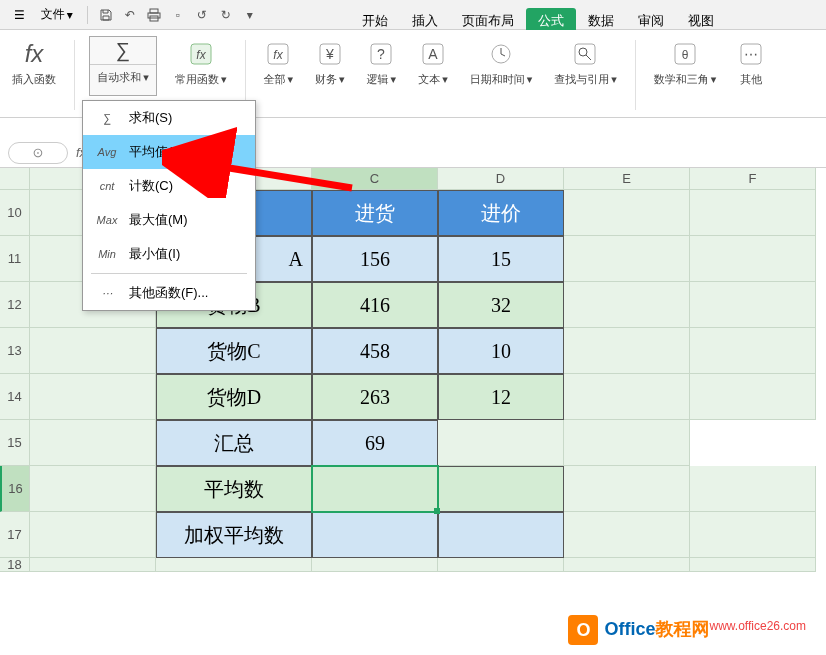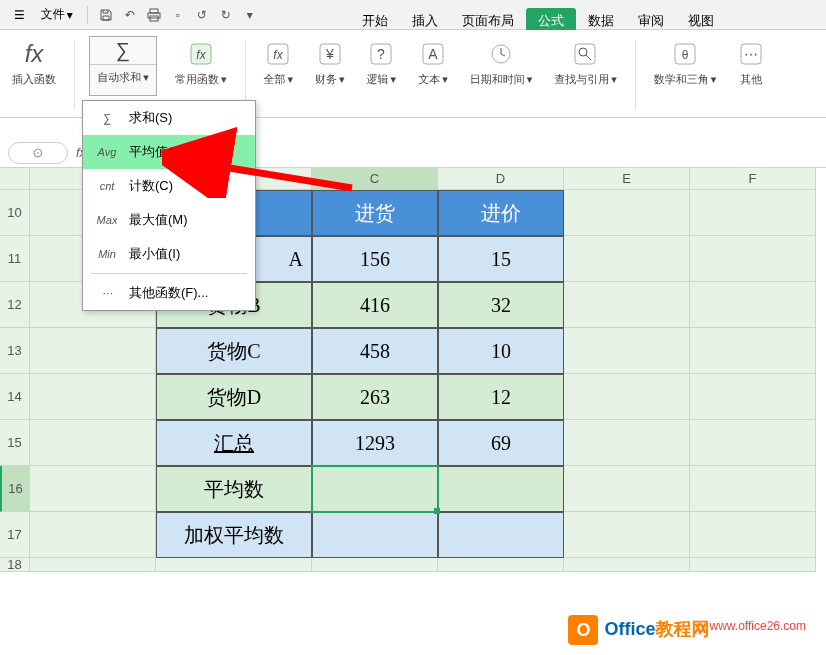--- a/index.html
+++ b/index.html
@@ -17,21 +17,21 @@
     .ribbon { height: 88px; background: #fff; border-bottom: 1px solid #d0d0d0; display: flex; align-items: flex-start; padding: 6px 8px; gap: 14px; position: relative; }
     .ribbon-btn { display: flex; flex-direction: column; align-items: center; gap: 2px; font-size: 11px; color: #444; cursor: pointer; padding: 2px 4px; }
     .ribbon-btn .big-icon { height: 32px; display: flex; align-items: center; justify-content: center; font-size: 24px; color: #555; }
     .ribbon-btn .label { display: flex; align-items: center; gap: 2px; }
     .ribbon-sep { width: 1px; height: 70px; background: #e0e0e0; margin-top: 4px; }
     .autosum-box { border: 1px solid #888; background: #f8f8f8; padding: 0; display: flex; flex-direction: column; align-items: center; }
     .autosum-big { width: 66px; height: 28px; display: flex; align-items: center; justify-content: center; border-bottom: 1px solid #ccc; }
     
     .dropdown-menu { position: absolute; top: 100px; left: 82px; width: 174px; background: #fff; border: 1px solid #999; box-shadow: 2px 2px 6px rgba(0,0,0,0.2); z-index: 50; font-size: 13px; }
     .dropdown-item { display: flex; align-items: center; gap: 10px; padding: 8px 12px; cursor: pointer; }
-    .dropdown-item.hover { background: #86efac; }
+    .dropdown-item.hover { background: #7dd3fc; }
     .dropdown-item .di-icon { width: 24px; font-size: 11px; color: #555; display: flex; justify-content: center; font-style: italic; }
     .dropdown-sep { height: 1px; background: #d0d0d0; margin: 2px 8px; }
     
     .formula-bar { height: 30px; border-bottom: 1px solid #d0d0d0; display: flex; align-items: center; padding: 0 8px; gap: 8px; font-size: 13px; }
     .name-box { width: 60px; height: 22px; border: 1px solid #ccc; border-radius: 11px; display: flex; align-items: center; justify-content: center; color: #888; }
     .fx-label { font-style: italic; color: #666; }
     .formula-input { flex: 1; height: 22px; background: #fff; border: none; }
     
     .sheet { position: relative; }
     .col-headers { display: flex; height: 22px; }
@@ -320,22 +320,21 @@
       <div class="cell"></div>
       <div class="cell data-cell green-cell" style="flex:0 0 156px;">货物D</div>
       <div class="cell data-cell green-cell">263</div>
       <div class="cell data-cell green-cell">12</div>
       <div class="cell"></div>
         <div class="cell"></div>
     </div>
     <div class="row">
       <div class="row-head">15</div>
       <div class="cell"></div>
-      <div class="cell data-cell blue-cell" style="flex:0 0 156px;text-decoration:underline;">汇总</div>
-      <div class="cell data-cell blue-cell">1293</div>
+      <div class="cell data-cell blue-cell" style="flex:0 0 156px;">汇总</div>
       <div class="cell data-cell blue-cell">69</div>
       <div class="cell"></div>
         <div class="cell"></div>
     </div>
     <div class="row">
       <div class="row-head sel">16</div>
       <div class="cell"></div>
       <div class="cell data-cell green-cell" style="flex:0 0 156px;">平均数</div>
       <div class="cell data-cell sel-cell"></div>
       <div class="cell data-cell green-cell"></div>

